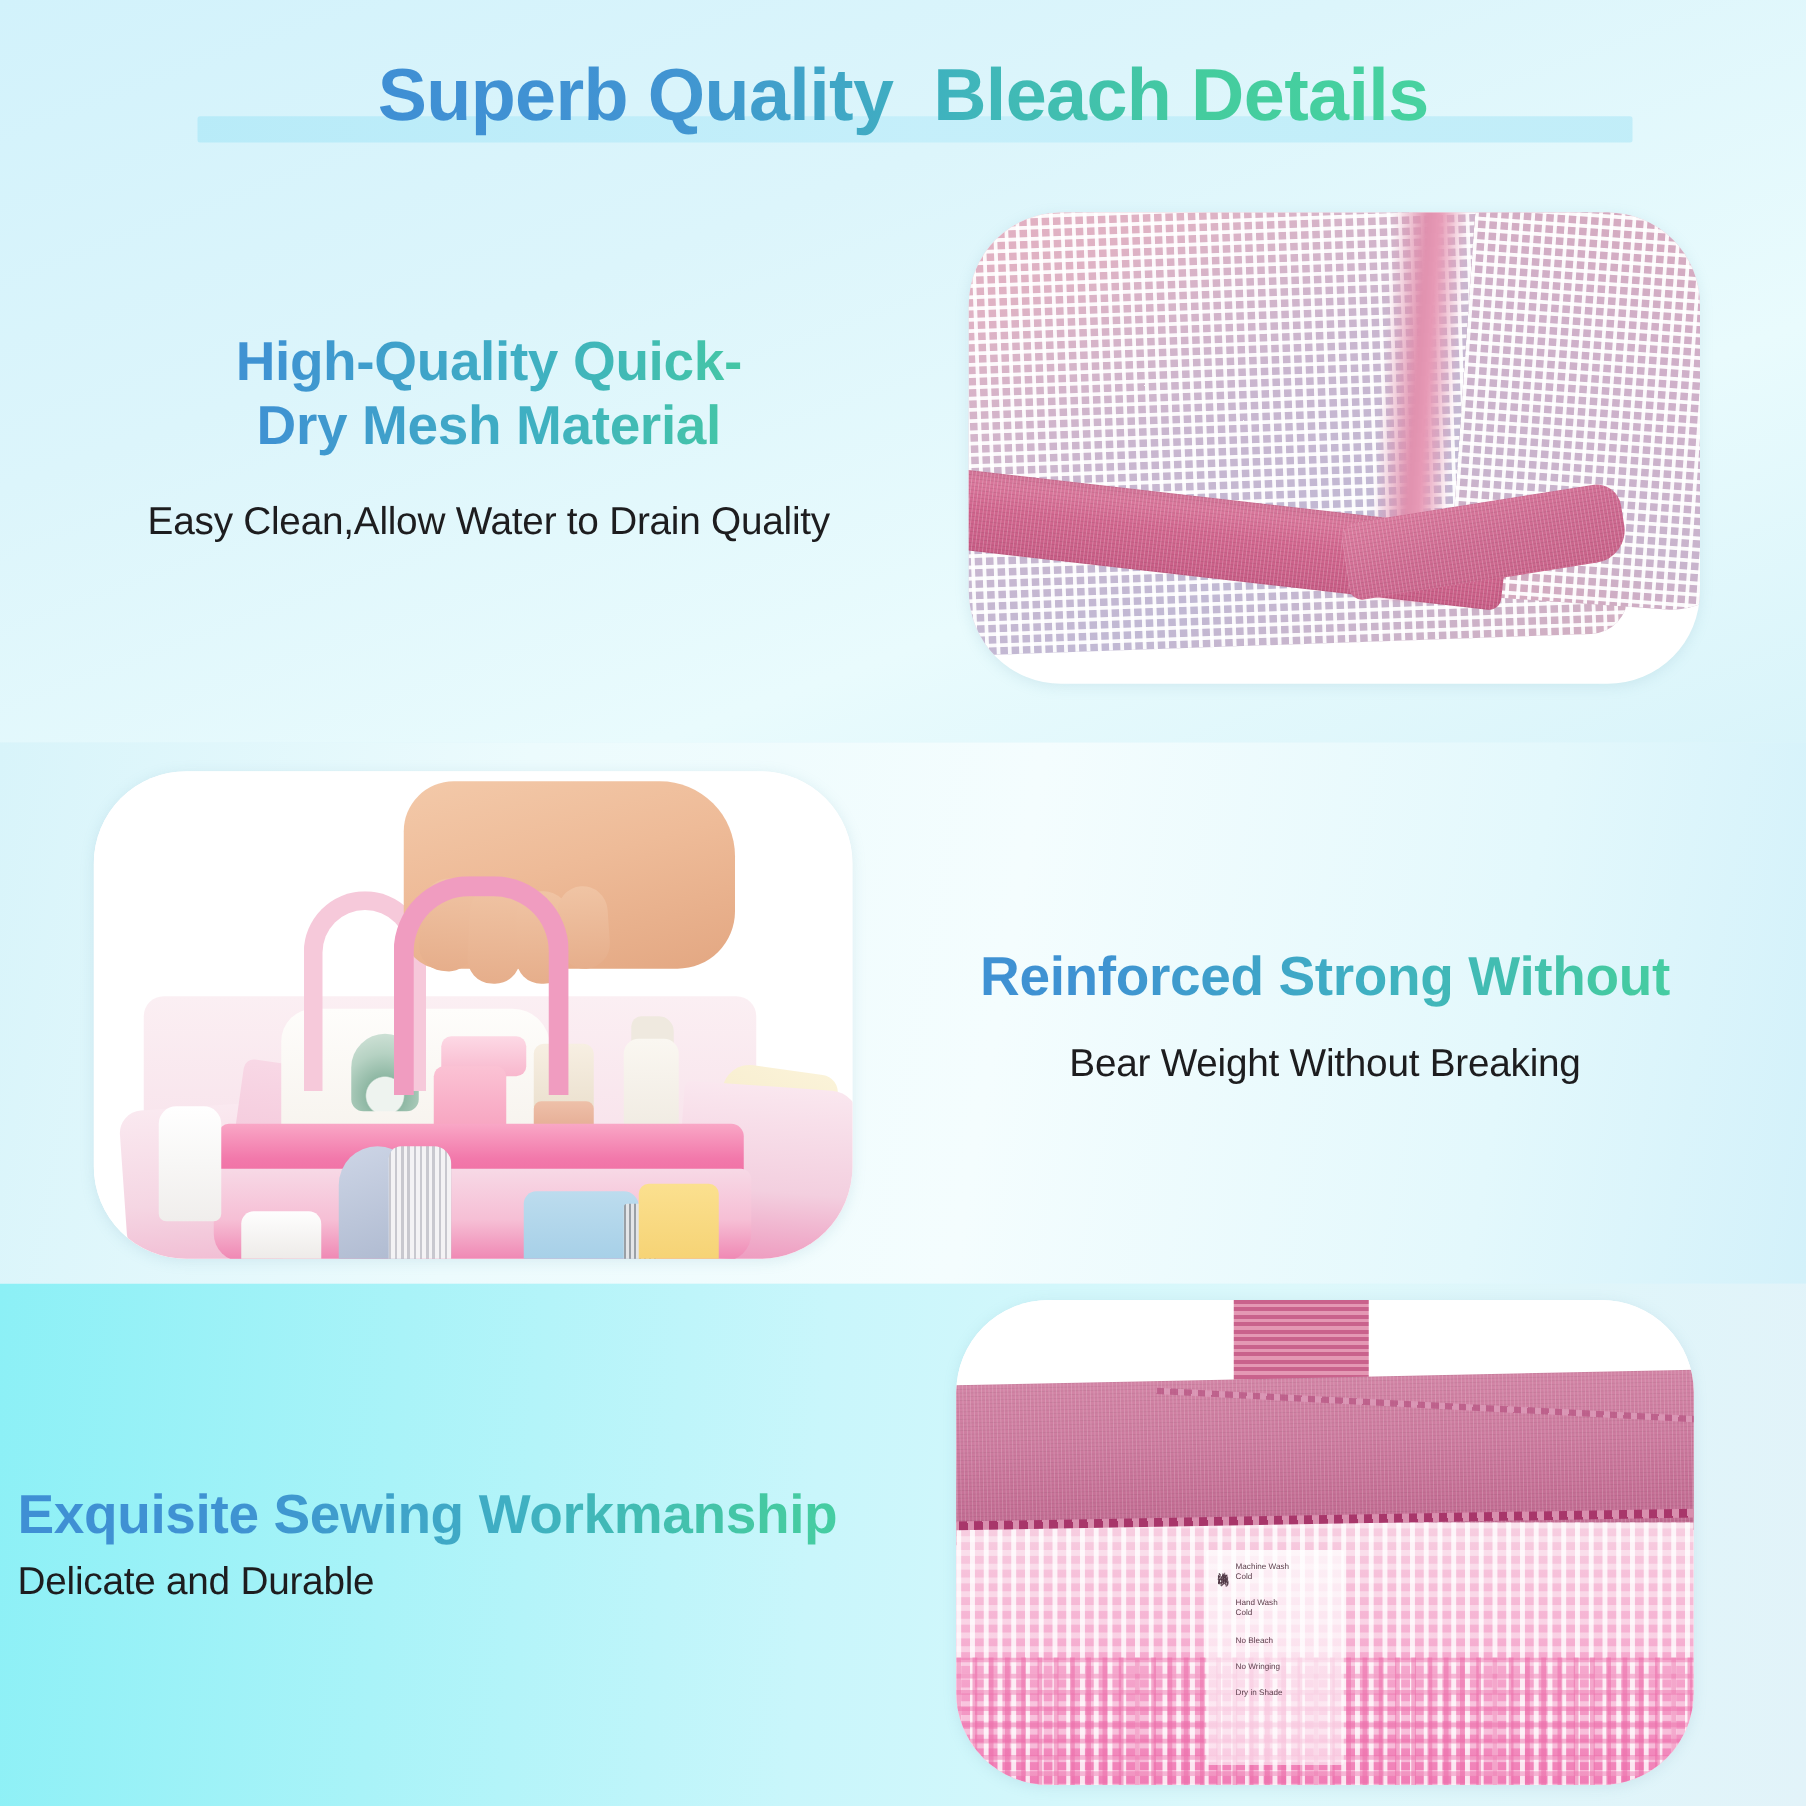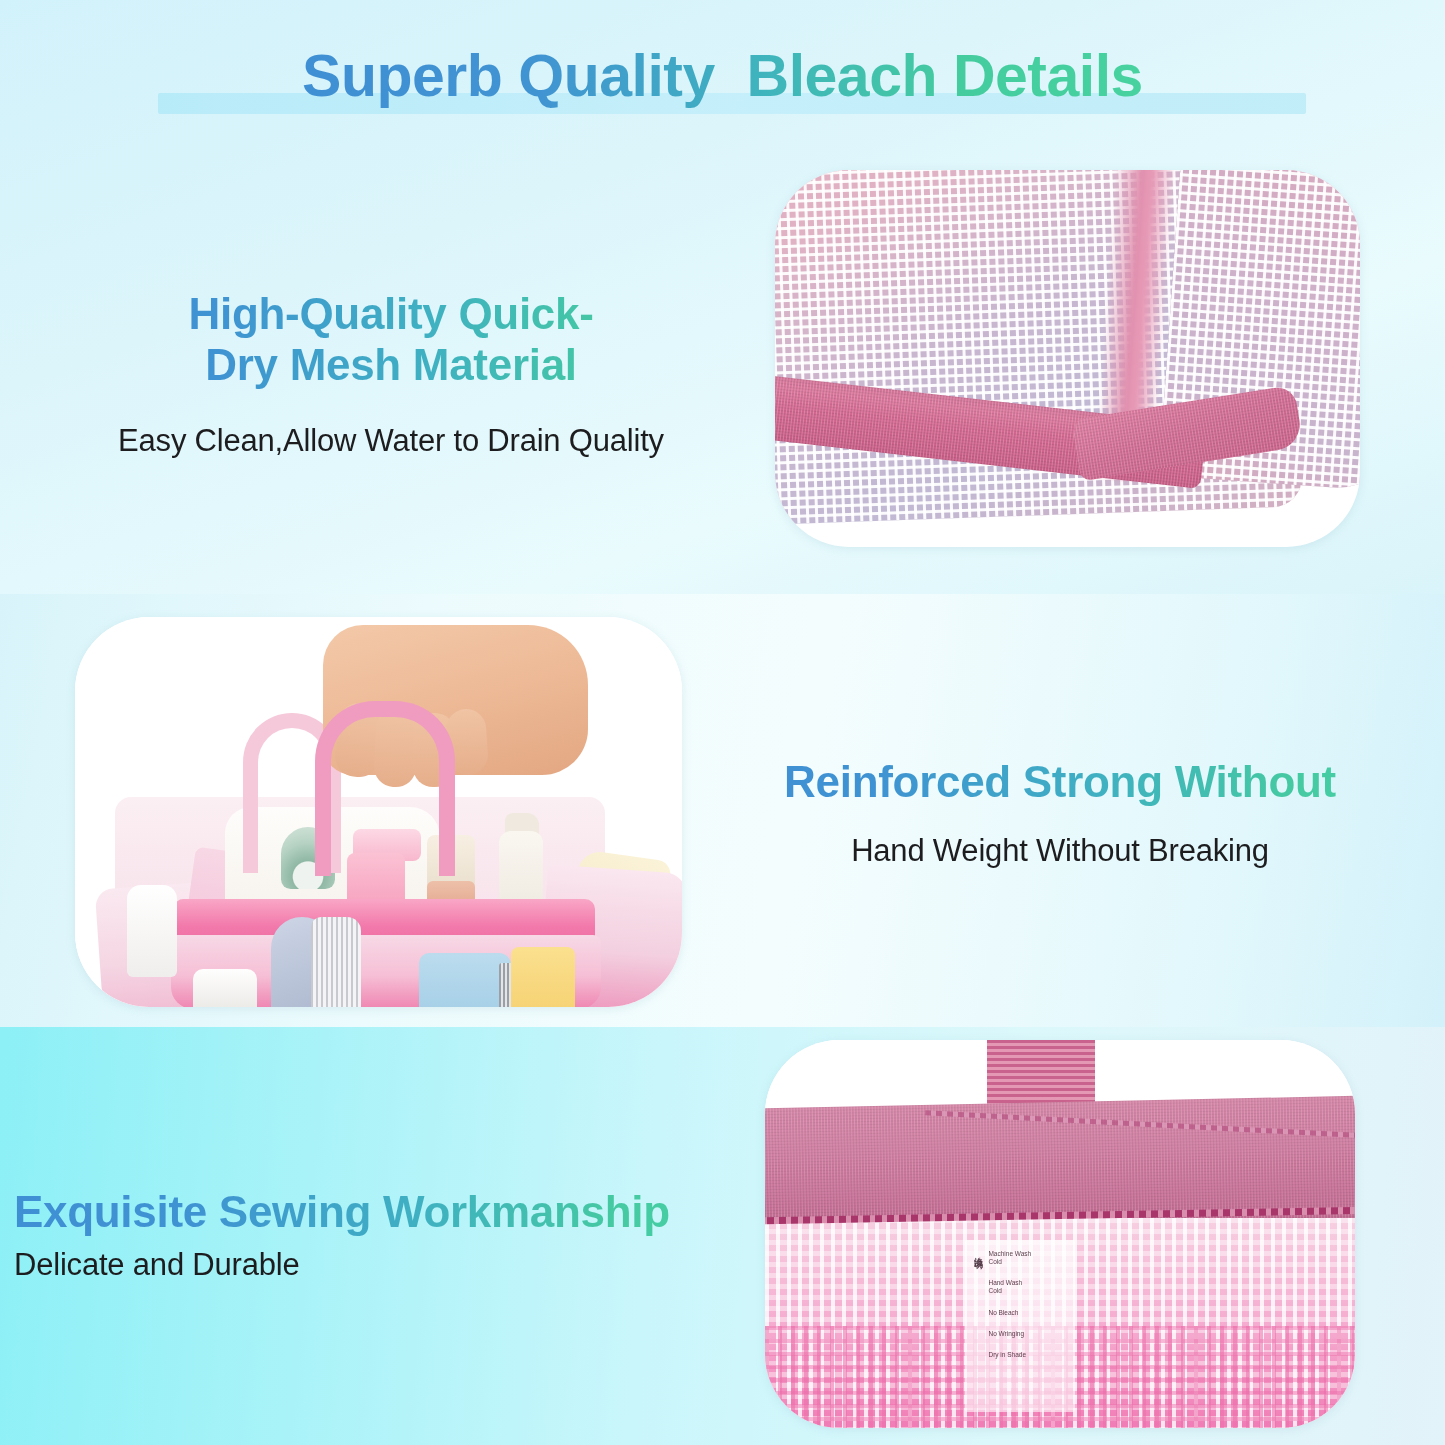--- a/index.html
+++ b/index.html
@@ -254,21 +254,21 @@
     position:absolute; left:200px; top:200px; width:110px; height:172px;
     background:linear-gradient(180deg,rgba(255,255,255,.72) 0%,rgba(255,250,252,.60) 100%);
     border-radius:2px; padding:10px 6px 0 8px;
     display:flex; gap:6px;
   }
   .lbl-col { display:flex; flex-direction:column; gap:13px; }
   .lbl-cjk { font-size:9px; color:#4c3240; writing-mode:vertical-rl; line-height:1.05; letter-spacing:1px; }
   .lbl-en  { font-size:6.5px; color:#5b3e4b; line-height:1.25; width:46px; }
 
   
-  #feat1-text { position:absolute; left:46px; top:288px; width:690px; }
+  #feat1-text { position:absolute; left:46px; top:264px; width:690px; }
   #feat1-head { text-align:center; }
   #feat1-sub  { margin-top:32px; text-align:center; }
 
   #feat2-text { position:absolute; left:700px; top:756px; width:720px; text-align:center; }
   #feat2-sub  { margin-top:26px; }
 
   #feat3-text { position:absolute; left:14px; top:1186px; width:730px; }
   #feat3-sub  { margin-top:10px; }
 </style>
 </head>
@@ -336,21 +336,21 @@
       <div class="finger" id="f1"></div>
       <div class="finger" id="f2"></div>
       <div class="finger" id="f3"></div>
       <div class="finger" id="f4"></div>
       <div class="cd" id="cd-handle-right"></div>
     </div>
   </div>
 
   <div id="feat2-text">
     <div class="feat-head" id="feat2-head">Reinforced Strong Without</div>
-    <div class="feat-sub" id="feat2-sub">Hand Weight Without Breaking</div>
+    <div class="feat-sub" id="feat2-sub">Bear Weight Without Breaking</div>
   </div>
 
   <div id="feat3-text">
     <div class="feat-head" id="feat3-head">Exquisite Sewing Workmanship</div>
     <div class="feat-sub" id="feat3-sub">Delicate and Durable</div>
   </div>
 
   <div class="photo-card" id="card-sew">
     <div id="sw-top-white"></div>
     <div id="sw-webbing"></div>

